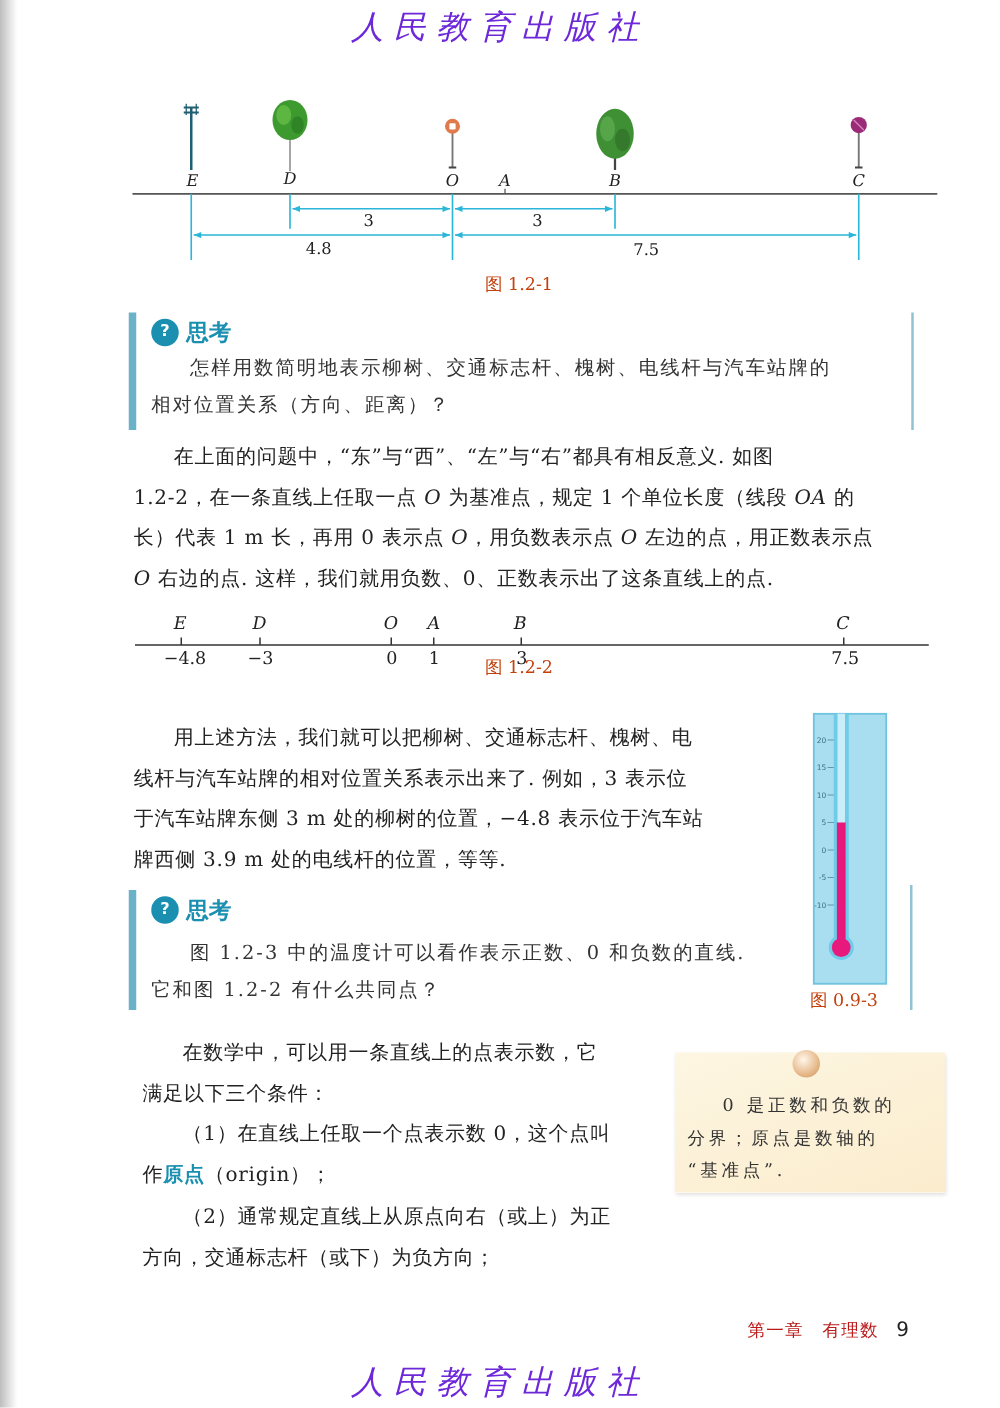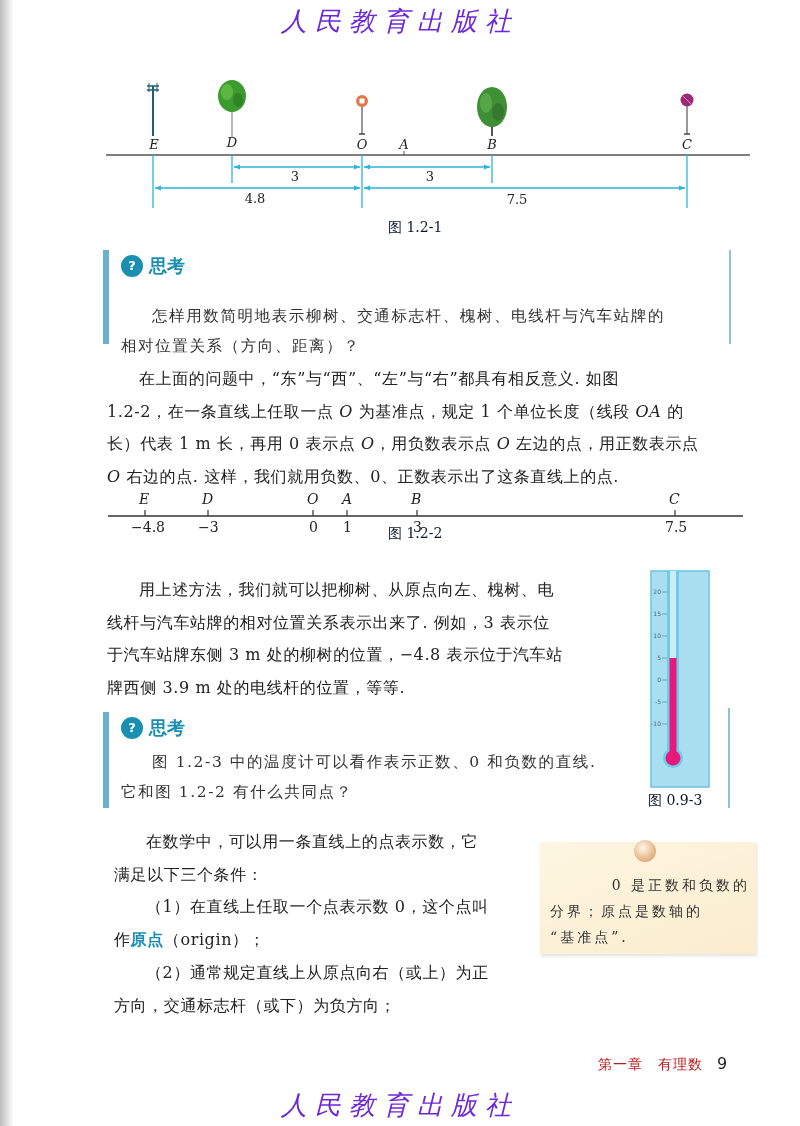--- a/index.html
+++ b/index.html
@@ -17,21 +17,21 @@
     position:absolute; left:0; width:800px; text-align:center;
     font-family:"DejaVu Serif", serif; font-style:italic;
     color:#6d28d9; font-size:26px; letter-spacing:8px;
   }
   .publisher.top { top:4px; }
   .publisher.bottom { top:1088px; }
 
   .abs { position:absolute; }
   .fig-svg { position:absolute; left:100px; top:70px; }
   .caption {
-    position:absolute; font-size:14px; color:#0f172a;
+    position:absolute; font-size:14px; color:#c2410c;
     font-family:"DejaVu Serif", serif;
   }
 
   .think-box {
     position:absolute; left:103px; border-left:6px solid #6bb1c8;
   }
   .think-box .rbar { position:absolute; top:0; bottom:0; width:2px; background:#8fc3d4; }
   .think-head {
     position:absolute; left:12px; top:4px; display:flex; align-items:center; gap:6px;
   }
@@ -167,27 +167,27 @@
   </g>
 </svg>
 <div class="caption" style="left:388px; top:219px;">图 1.2-1</div>
 
 <div class="think-box" style="top:250px; width:628px; height:94px;">
   <div class="rbar" style="left:620px;"></div>
   <div class="think-head">
     <div class="bulb">?</div>
     <span class="think-title">思考</span>
   </div>
-  <div class="think-text" style="top:51px; width:610px;">
+  <div class="think-text" style="top:29px; width:610px;">
     <div style="text-indent:2em;">怎样用数简明地表示柳树、交通标志杆、槐树、电线杆与汽车站牌的</div>
     <div>相对位置关系（方向、距离）？</div>
   </div>
 </div>
 
-<div class="para" style="left:107px; top:363px; width:630px;">
+<div class="para" style="left:107px; top:349px; width:630px;">
   <div class="indent">在上面的问题中，“东”与“西”、“左”与“右”都具有相反意义. 如图</div>
   <div><span>1.2-2，在一条直线上任取一点 </span><i class="var">O</i><span> 为基准点，规定 1 个单位长度（线段 </span><i class="var">OA</i><span> 的</span></div>
   <div><span>长）代表 1 m 长，再用 0 表示点 </span><i class="var">O</i><span>，用负数表示点 </span><i class="var">O</i><span> 左边的点，用正数表示点</span></div>
   <div><i class="var">O</i><span> 右边的点. 这样，我们就用负数、0、正数表示出了这条直线上的点.</span></div>
 </div>
 
 <svg class="abs" style="left:100px; top:490px;" width="650" height="50" viewBox="0 0 650 50">
   <line x1="8" y1="26" x2="643" y2="26" stroke="#333" stroke-width="1.3"></line>
   <g stroke="#333" stroke-width="1.2">
     <line x1="45" y1="20" x2="45" y2="26"></line>
@@ -208,21 +208,21 @@
   <span class="abs" style="left:31px; top:29px; font-size:14px;">−4.8</span>
   <span class="abs" style="left:98px; top:29px; font-size:14px;">−3</span>
   <span class="abs" style="left:209px; top:29px; font-size:14px;">0</span>
   <span class="abs" style="left:243px; top:29px; font-size:14px;">1</span>
   <span class="abs" style="left:313px; top:29px; font-size:14px;">3</span>
   <span class="abs" style="left:565px; top:29px; font-size:14px;">7.5</span>
 </div>
 <div class="caption" style="left:388px; top:525px;">图 1.2-2</div>
 
 <div class="para" style="left:107px; top:574px; width:530px;">
-  <div class="indent">用上述方法，我们就可以把柳树、从原点向左、槐树、电</div>
+  <div class="indent">用上述方法，我们就可以把柳树、交通标志杆、槐树、电</div>
   <div>线杆与汽车站牌的相对位置关系表示出来了. 例如，3 表示位</div>
   <div>于汽车站牌东侧 3 m 处的柳树的位置，−4.8 表示位于汽车站</div>
   <div>牌西侧 3.9 m 处的电线杆的位置，等等.</div>
 </div>
 
 <svg class="abs" style="left:650px; top:570px;" width="60" height="218" viewBox="0 0 60 218">
   <rect x="1" y="1" width="58" height="216" fill="#a9def0" stroke="#6fc3de" stroke-width="1.5"></rect>
   <rect x="17" y="1" width="12" height="185" fill="#6fcbe8"></rect>
   <rect x="20" y="1" width="6" height="185" fill="#c9eef9"></rect>
   <circle cx="23" cy="188" r="10" fill="#6fcbe8"></circle>
@@ -266,21 +266,21 @@
   <div>满足以下三个条件：</div>
   <div class="indent">（1）在直线上任取一个点表示数 0，这个点叫</div>
   <div><span>作</span><span class="hl">原点</span><span>（origin）；</span></div>
   <div class="indent">（2）通常规定直线上从原点向右（或上）为正</div>
   <div>方向，交通标志杆（或下）为负方向；</div>
 </div>
 
 <div class="note">
   <div class="pin"></div>
   <div class="note-text">
-    <div style="text-indent:2em;text-align:right;">0 是正数和负数的</div>
+    <div style="text-indent:2em;">0 是正数和负数的</div>
     <div>分界；原点是数轴的</div>
     <div>“基准点”.</div>
   </div>
 </div>
 
 <div class="footer-chapter">第一章　有理数</div>
 <div class="footer-page">9</div>
 
 <div class="publisher bottom">人民教育出版社</div>
 

